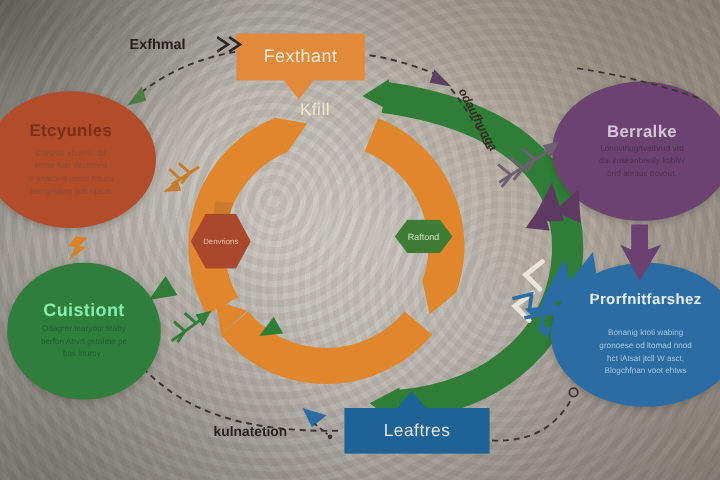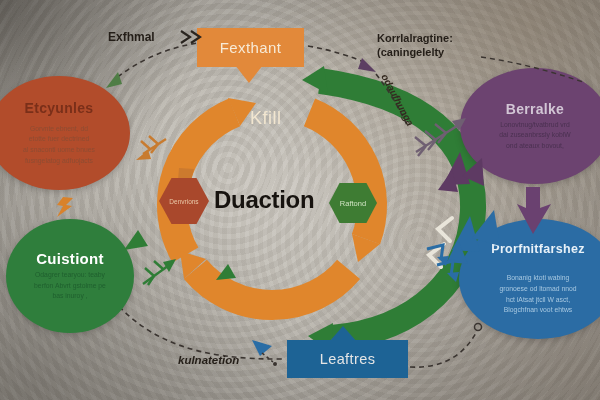--- a/index.html
+++ b/index.html
@@ -21,47 +21,47 @@
   .bubble{border-radius:50%;box-shadow:0 2px 6px rgba(40,35,30,.25)}
   .bubble .b-title{font-weight:600;letter-spacing:.3px}
   .bubble .b-line{line-height:1.55;white-space:nowrap}
   .lbl{position:absolute;z-index:4;white-space:nowrap}
 
   
   #bubble-tl{left:-12px;top:76px;width:142px;height:114px;background:#b24c2b}
   #bubble-tl .b-title{font-size:14px;color:#7a2f19;margin-bottom:8px}
   #bubble-tl .b-line{font-size:6.8px;color:#8e4c32}
   #bubble-bl{left:6px;top:219px;width:128px;height:114px;background:#2f7e3c}
-  #bubble-bl .b-title{font-size:15px;color:#ffffff;margin-bottom:3px}
+  #bubble-bl .b-title{font-size:15px;color:#86efac;margin-bottom:3px}
   #bubble-bl .b-line{font-size:6.8px;color:#1f5f2e}
   #bubble-tr{left:460px;top:68px;width:150px;height:116px;background:#6c4370}
   #bubble-tr .b-title{font-size:14px;color:#d2c6d5;margin-bottom:3px}
   #bubble-tr .b-line{font-size:6.8px;color:#4a3050}
   #bubble-br{left:459px;top:219px;width:158px;height:120px;background:#2b6ca4}
   #bubble-br .b-title{font-size:12.5px;color:#e8f1f8;margin-bottom:17px}
   #bubble-br .b-line{font-size:6.8px;color:#a7c8e1}
 
   
   #box-top{left:197px;top:28px;width:107px;height:39px;background:#e2893a;color:#f7ead6;font-size:15px;letter-spacing:.4px}
   #box-bottom{left:287px;top:340px;width:121px;height:38px;background:#1d6395;color:#e5e5e5;font-size:14.5px;letter-spacing:.4px}
 
   
   #hex-left{left:159px;top:178px;width:50px;height:46px;background:#a9482c;color:#eac9a8;font-size:6.5px;
     clip-path:polygon(25% 0,75% 0,100% 50%,75% 100%,25% 100%,0 50%)}
-  #hex-right{left:329px;top:183px;width:48px;height:40px;background:#3e7c33;color:#cfe3c2;font-size:7.5px;
+  #hex-right{left:329px;top:183px;width:48px;height:28px;background:#3e7c33;color:#cfe3c2;font-size:7.5px;
     clip-path:polygon(22% 0,78% 0,100% 50%,78% 100%,22% 100%,0 50%)}
   #arrow-tag{left:380px;top:184px;width:76px;height:34px;background:#2b7ab6;color:#d7e8f5;font-size:8.5px;
     clip-path:polygon(0 0,80% 0,100% 50%,80% 100%,0 100%);padding-right:10px;box-sizing:border-box}
 
   
   #center-title{left:214px;top:186px;font-size:24px;font-weight:800;color:#17130f;letter-spacing:-.3px}
-  #ring-label{left:250px;top:108px;font-size:18px;color:#f2e6d0;letter-spacing:.5px}
+  #ring-label{left:250px;top:83px;font-size:14px;color:#f2e6d0;letter-spacing:.5px}
   #lbl-exfhmal{left:108px;top:30px;font-size:12px;font-weight:700;color:#241e18}
   #lbl-topright{left:377px;top:32px;font-size:11px;font-weight:700;color:#241e18;line-height:1.25}
-  #lbl-kulnatetion{left:178px;top:354px;font-size:11.5px;font-weight:700;font-style:italic;color:#241e18}
+  #lbl-kulnatetion{left:178px;top:354px;font-size:11.5px;font-weight:700;color:#241e18}
   #lbl-rotated{left:389px;top:72px;font-size:10px;font-weight:600;font-style:italic;color:#33291f;
     transform-origin:0 0;transform:rotate(62deg)}
 </style>
 </head>
 <body>
 
 <div id="canvas">
 
   <svg class="layer" width="600" height="400" viewBox="0 0 600 400">
 
@@ -195,23 +195,18 @@
     <g stroke="#2f7d36" stroke-width="2.4" fill="none">
       <path d="M 143,284 L 172,263"></path>
       <path d="M 154,276 L 145,268 M 154,276 L 148,285"></path>
       <path d="M 163,269 L 154,261"></path>
       <polygon points="176,259 163,262 169,272" fill="#2f7d36" stroke="none"></polygon>
     </g>
     <polygon points="124,250 138,230 148,246" fill="#2f7d36"></polygon>
     <polygon points="216,280 228,264 236,278" fill="#2f7d36"></polygon>
   </svg>
 
-  <div class="lbl" id="center-title">Duaction</div>
   <div class="lbl" id="ring-label">Kfill</div>
   <div class="lbl" id="lbl-exfhmal">Exfhmal</div>
-  <div class="lbl" id="lbl-topright">
-    <div>Korrlalragtine:</div>
-    <div>(caningelelty</div>
-  </div>
   <div class="lbl" id="lbl-kulnatetion">kulnatetion</div>
   <div class="lbl" id="lbl-rotated">odaufhunga</div>
 
 </div>
 
 </body></html>

